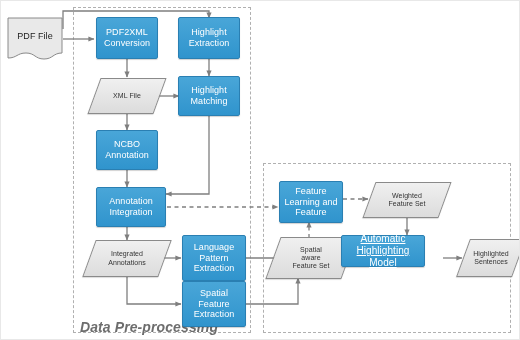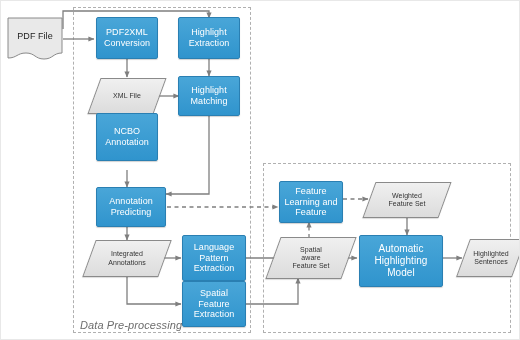--- a/index.html
+++ b/index.html
@@ -18,24 +18,25 @@
   
   .group{
     position:absolute;
     border:1px dashed #b0b0b0;
     box-sizing:border-box;
     background:transparent;
   }
   .group-label{
     position:absolute;
     font-style:italic;
-    font-size:11px;
+    font-size:14px;
     color:#6d6d6d;
     white-space:nowrap;
     letter-spacing:.1px;
+    font-weight:bold;
   }
 
   
   .node{
     position:absolute;
     box-sizing:border-box;
     display:flex;
     align-items:center;
     justify-content:center;
     text-align:center;
@@ -171,31 +172,31 @@
     <div class="t">XML File</div>
   </div>
 
   <div class="node proc" style="left:177px;top:75px;width:62px;height:40px;">
     <div class="t">
       <div>Highlight</div>
       <div>Matching</div>
     </div>
   </div>
 
-  <div class="node proc" style="left:95px;top:112px;width:62px;height:48px;">
+  <div class="node proc" style="left:95px;top:129px;width:62px;height:40px;">
     <div class="t">
       <div>NCBO</div>
       <div>Annotation</div>
     </div>
   </div>
 
   <div class="node proc" style="left:95px;top:186px;width:70px;height:40px;">
     <div class="t">
       <div>Annotation</div>
-      <div>Predicting</div>
+      <div>Integration</div>
     </div>
   </div>
 
   <div class="node data" style="left:88px;top:239px;width:76px;height:37px;">
     <div class="shape"></div>
     <div class="t">
       <div>Integrated</div>
       <div>Annotations</div>
     </div>
   </div>
@@ -234,21 +235,21 @@
 
   <div class="node data" style="left:272px;top:236px;width:76px;height:42px;">
     <div class="shape"></div>
     <div class="t">
       <div>Spatial</div>
       <div>aware</div>
       <div>Feature Set</div>
     </div>
   </div>
 
-  <div class="node proc" style="left:358px;top:234px;width:84px;height:52px;font-size:10px;">
+  <div class="node proc" style="left:340px;top:234px;width:84px;height:32px;font-size:10px;text-decoration:underline;">
     <div class="t">
       <div>Automatic</div>
       <div>Highlighting</div>
       <div>Model</div>
     </div>
   </div>
 
   <div class="node data" style="left:462px;top:238px;width:56px;height:38px;">
     <div class="shape"></div>
     <div class="t" style="padding:0 2px;">

